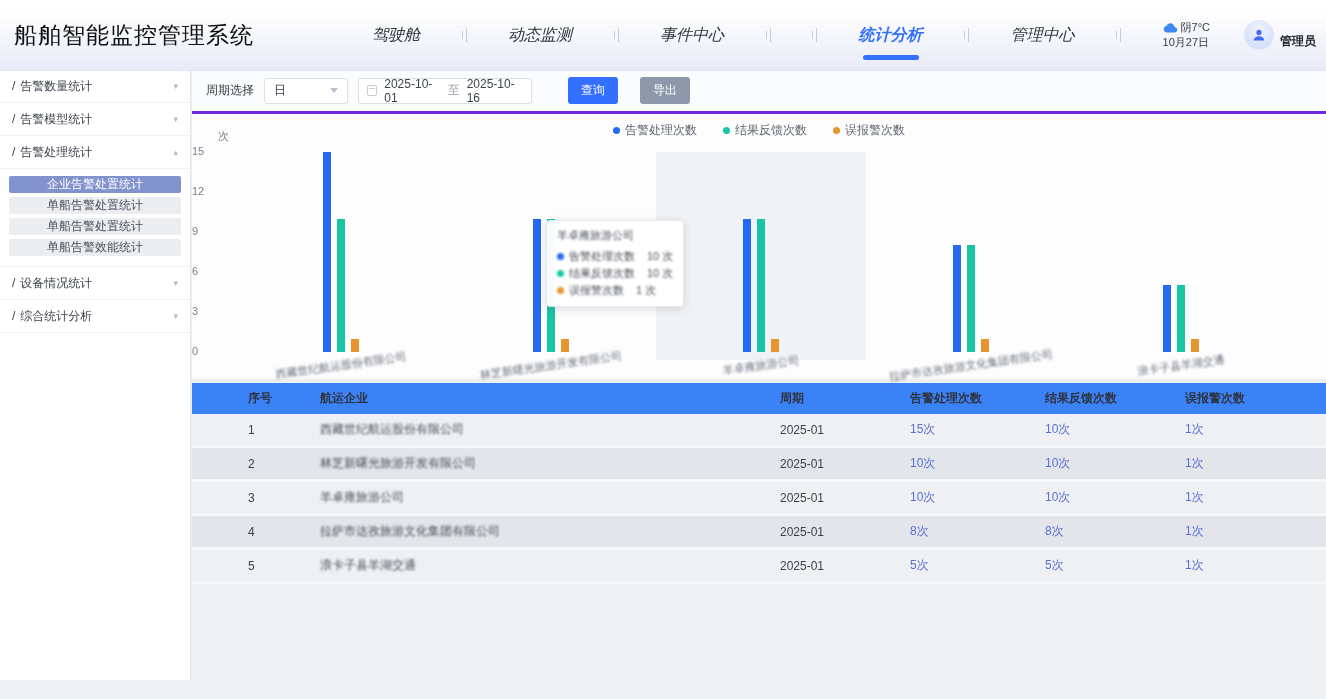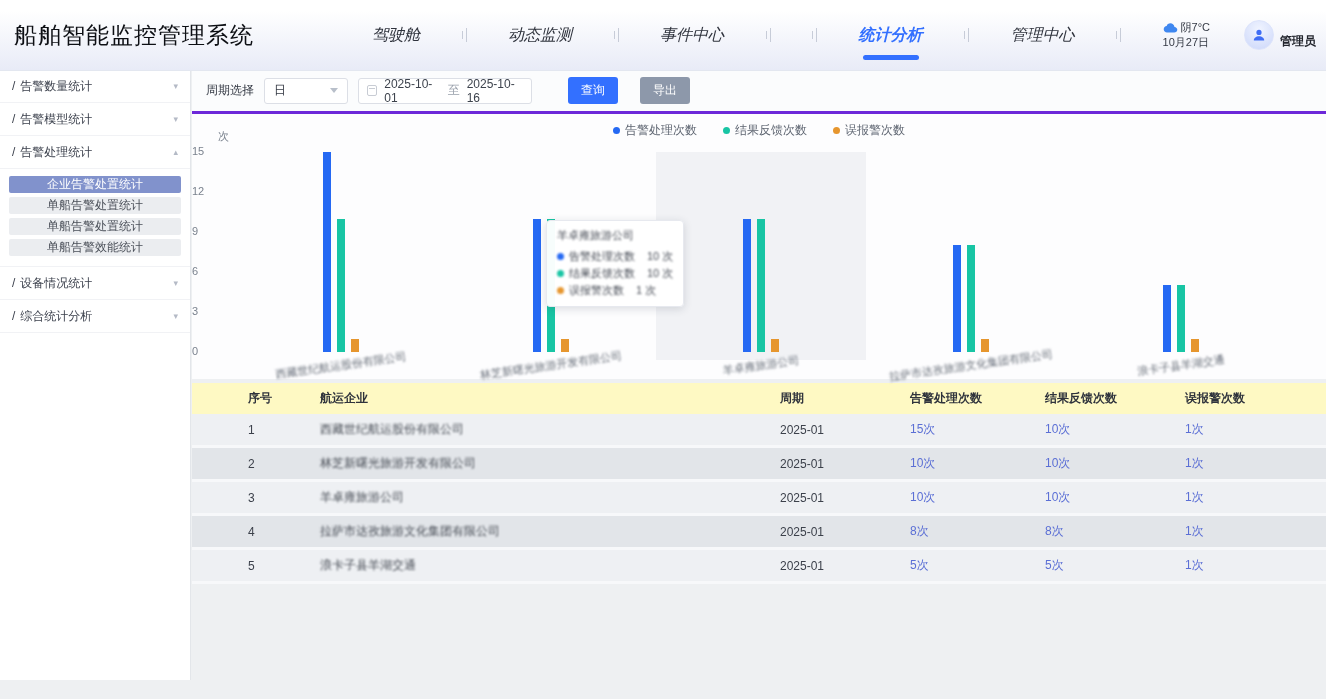--- a/index.html
+++ b/index.html
@@ -88,21 +88,21 @@
     box-shadow:0 2px 8px rgba(40,50,70,0.16); padding:7px 10px;
     font-size:11px; color:#464b55; }
   .tt-title { margin-bottom:5px; filter:blur(1.2px); }
   .tt-row { display:flex; align-items:center; gap:5px; line-height:17px; filter:blur(1.2px); }
   .tt-val { margin-left:7px; }
 
   
   .table { margin-top:4px; }
   .thead, .trow { display:grid; grid-template-columns:128px 460px 130px 135px 140px 1fr;
     align-items:center; font-size:12px; }
-  .thead { height:31px; background:#fef9c3; font-weight:bold; color:#2f333c; }
+  .thead { height:31px; background:#3b82f6; font-weight:bold; color:#2f333c; }
   .thead > div:first-child, .trow > div:first-child { padding-left:56px; }
   .trow { height:34px; color:#3c414b; border-bottom:3px solid #f7f8fa; }
   .trow.odd { background:#eef0f3; }
   .trow.even { background:#e2e5e9; }
   .lnk { color:#5b6fd5; cursor:pointer; }
 </style>
 </head>
 <body>
 
 <div class="header">

